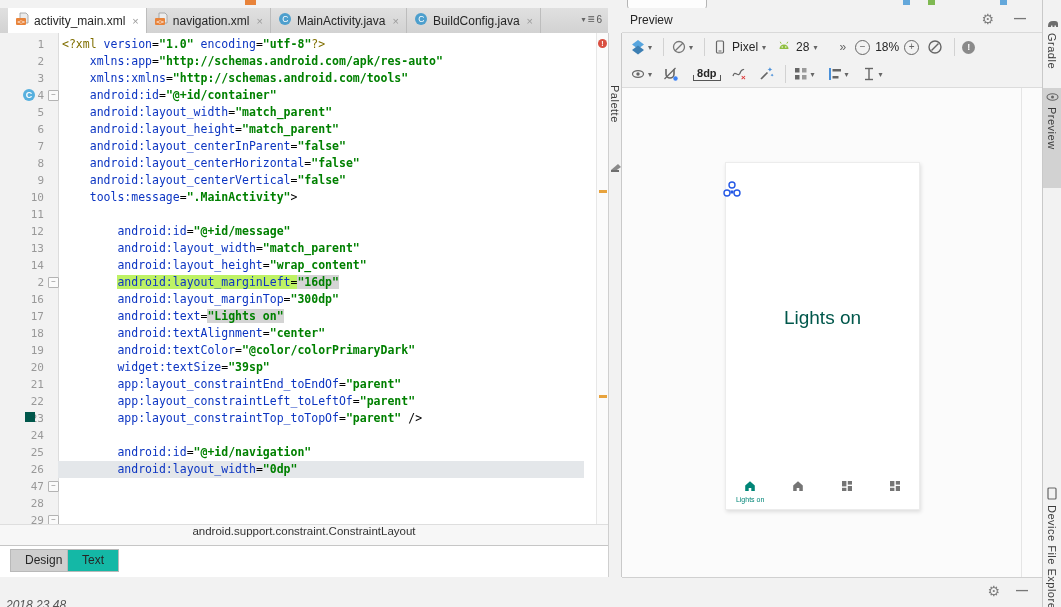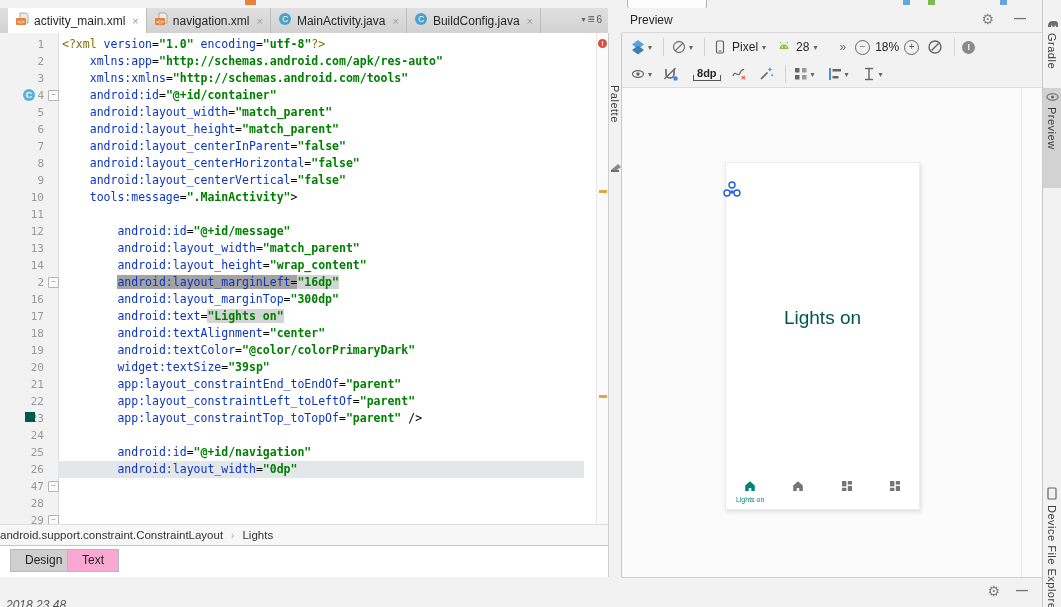--- a/index.html
+++ b/index.html
@@ -29,43 +29,43 @@
         font-family:"DejaVu Sans Mono",monospace;font-size:11px;}
   .code{position:absolute;left:62px;top:3px;right:12px;}
   .cline{height:17px;line-height:17px;white-space:pre;
          font-family:"DejaVu Sans Mono",monospace;font-size:11.5px;color:#000;}
   .cline.cur{background:#e4e7ea;margin-left:-4px;padding-left:4px;}
   .tk-pi{color:#806f00;}
   .tk-tag{color:#000080;font-weight:bold;}
   .tk-attr{color:#0c35c2;}
   .tk-val{color:#008000;font-weight:bold;}
   .tk-pl{color:#000;}
-  .bg-y{background:#a3a3a3;}
+  .bg-y{background:#bef264;}
   .bg-g{background:#d4d4d4;}
   .gicon-c{position:absolute;left:23px;top:56px;width:12px;height:12px;border-radius:50%;
            background:#57b0de;color:#fff;font-size:9px;font-weight:bold;text-align:center;line-height:12px;}
   .swatch{position:absolute;left:25px;top:379px;width:10px;height:10px;}
   .fold{position:absolute;left:48px;width:9px;height:9px;border:1px solid #b3b3b3;background:#fafafa;
         color:#888;font-size:8px;line-height:7px;text-align:center;border-radius:1px;}
   .stripe{position:absolute;left:596px;top:33px;width:12px;height:491px;background:#fbfbfb;
           border-left:1px solid #e7e7e7;}
   .errdot{position:absolute;left:1px;top:6px;width:9px;height:9px;border-radius:50%;background:#d94f41;
           color:#fff;font-size:7px;line-height:9px;text-align:center;font-weight:bold;}
   .mark{position:absolute;left:2px;width:8px;height:3px;background:#e8a33d;}
   
   .breadcrumb{position:absolute;left:0;top:524px;width:608px;height:21px;background:#f7f7f7;
               border-top:1px solid #dedede;display:flex;align-items:center;
-              box-sizing:border-box;gap:8px;font-size:11.5px;color:#333;}
+              box-sizing:border-box;gap:8px;font-size:11.5px;color:#333;flex-direction:column;}
   .breadcrumb .sep{color:#9aa7b0;font-size:10px;}
   
   .modebar{position:absolute;left:0;top:545px;width:608px;height:31px;background:#fff;
            border-top:1px solid #c6c6c6;}
   .modetab{position:absolute;top:3px;height:21px;line-height:21px;padding:0 14px;
            border:1px solid #b9b9b9;font-size:12px;color:#262626;background:#cfcfcf;}
-  .modetab.sel{background:#f9a8d4;}
+  .modetab.sel{background:#14b8a6;}
   
   .statusl{position:absolute;left:6px;top:598px;height:9px;overflow:hidden;color:#555;font-size:12px;font-style:italic;}
   .statusr{position:absolute;left:983px;top:599px;height:8px;overflow:hidden;color:#666;font-size:10px;}
   
   .palstrip{position:absolute;left:608px;top:33px;width:14px;height:544px;background:#f2f2f2;
             border-left:1px solid #cfcfcf;border-right:1px solid #c9c9c9;box-sizing:border-box;}
   .vtext{writing-mode:vertical-rl;font-size:11px;color:#3c3c3c;letter-spacing:0.5px;}
   .palstrip .vtext{position:absolute;left:0px;top:52px;}
   .palicon{position:absolute;left:1px;top:128px;}
   

